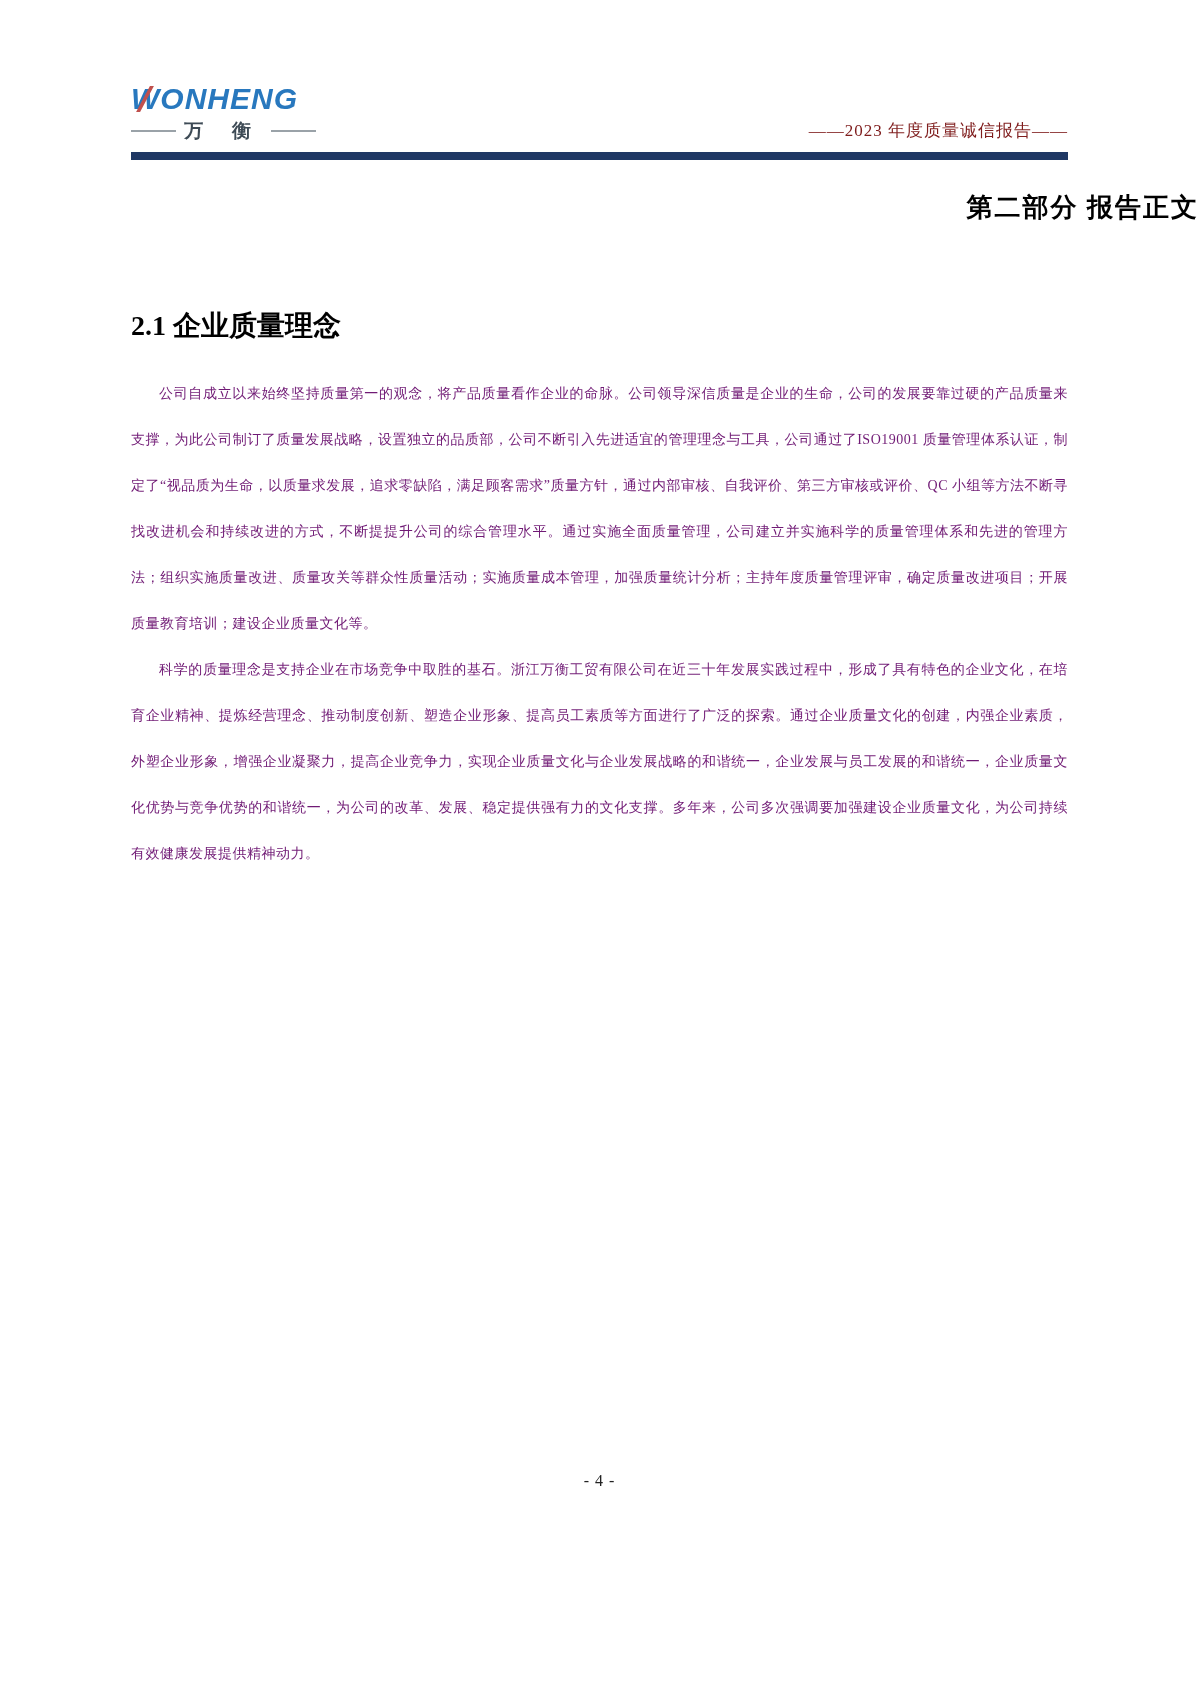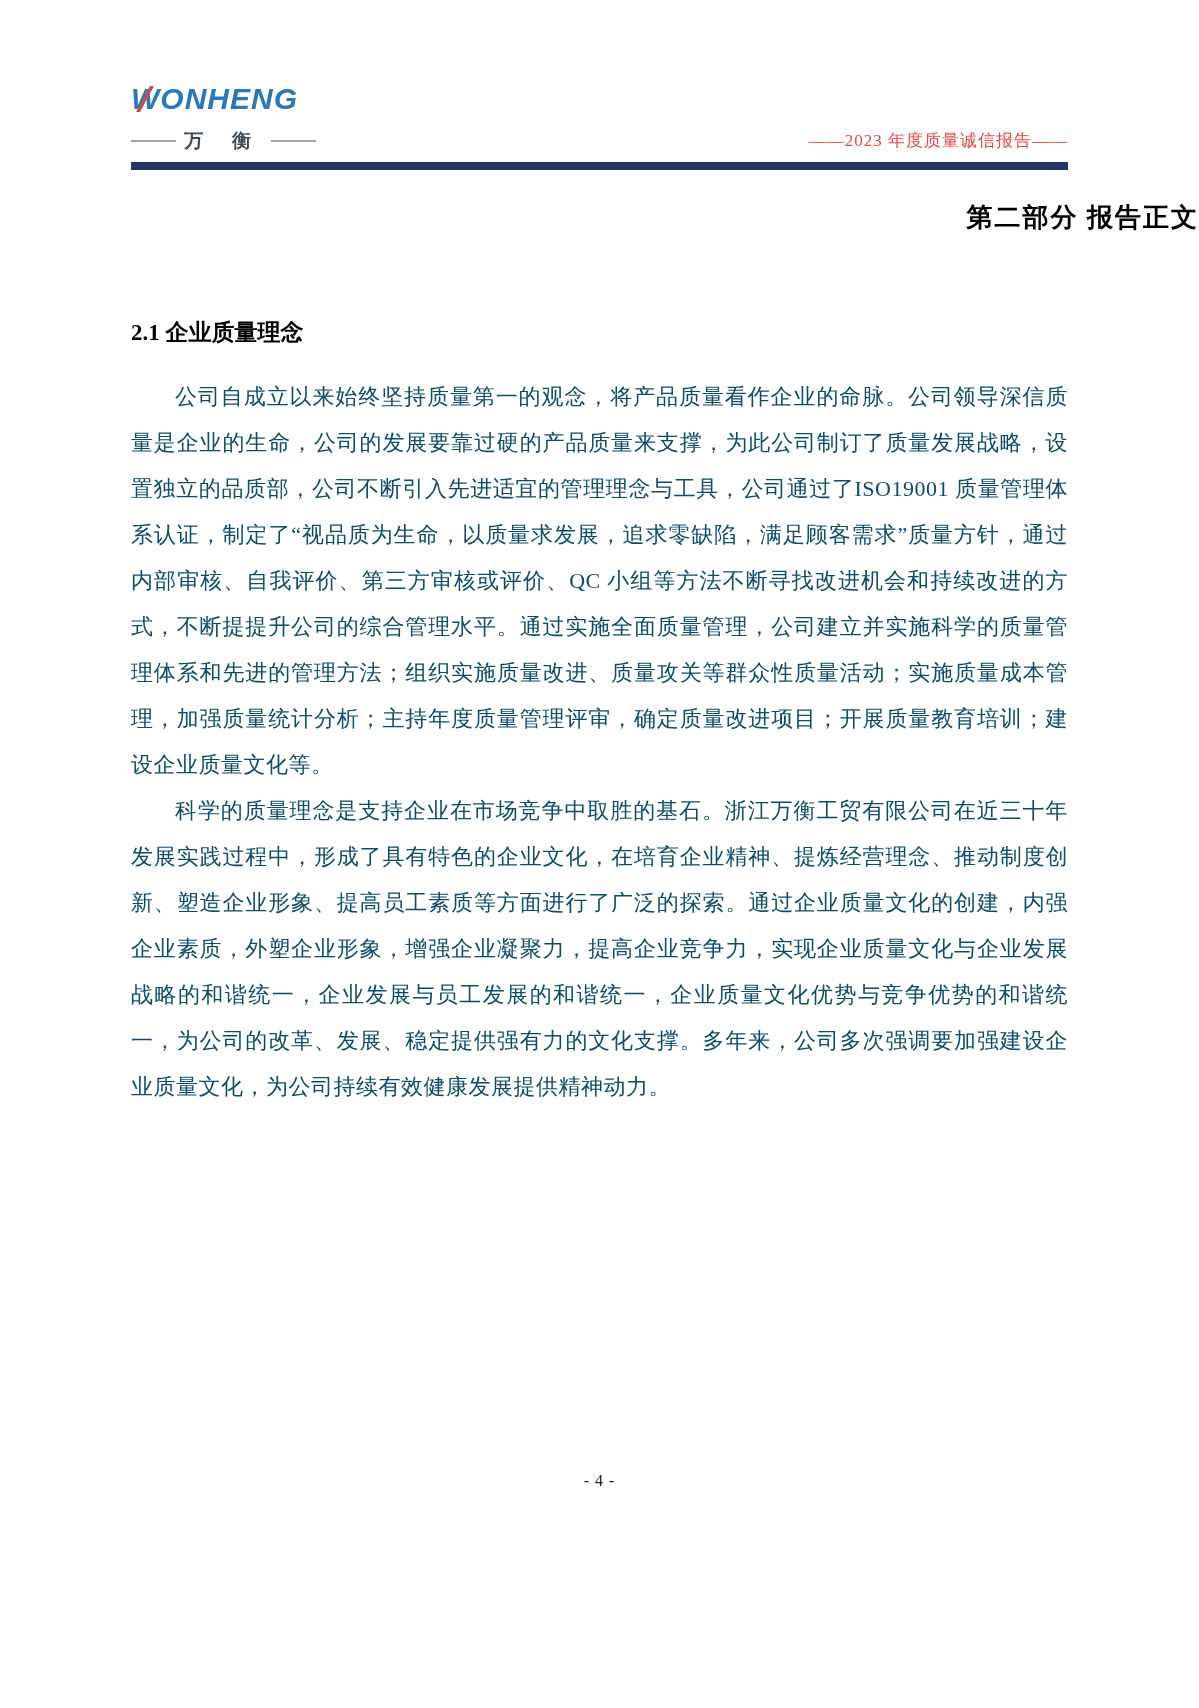--- a/index.html
+++ b/index.html
@@ -40,39 +40,39 @@
     left: 12px;
     top: 2px;
     width: 4px;
     height: 26px;
     background: #C0504D;
     transform: skewX(-28deg);
   }
   .logo-sub {
     display: flex;
     align-items: center;
-    margin-top: 14px;
+    margin-top: 4px;
     width: 100%;
   }
   .logo-sub .rule-line {
     flex: 1;
     height: 2px;
     background: #9aa2a8;
   }
   .logo-sub .logo-cn {
     padding: 0 8px;
     font-size: 19px;
     font-weight: bold;
     letter-spacing: 12px;
     color: #3d4a55;
     white-space: nowrap;
   }
 
   .report-title {
-    color: #ef4444;
+    color: #7f1d1d;
     font-size: 17px;
     letter-spacing: 1px;
     padding-bottom: 2px;
     white-space: nowrap;
   }
 
   .header-rule {
     height: 8px;
     background: #1F3864;
     margin: 8px 131px 0 131px;
@@ -83,31 +83,31 @@
     margin-top: 30px;
     text-align: right;
     font-size: 26px;
     font-weight: bold;
     color: #000000;
     letter-spacing: 2px;
   }
 
   .section-heading {
     margin: 82px 131px 0 131px;
-    font-size: 23px;
+    font-size: 28px;
     font-weight: bold;
     color: #000000;
   }
 
   
   .body-text {
     margin: 26px 131px 0 131px;
-    font-size: 22px;
+    font-size: 14px;
     line-height: 46px;
-    color: #0c4a6e;
+    color: #701a75;
     text-align: justify;
     letter-spacing: 0.5px;
   }
   .body-text p {
     text-indent: 2em;
     margin: 0;
   }
 
   
   .footer {

